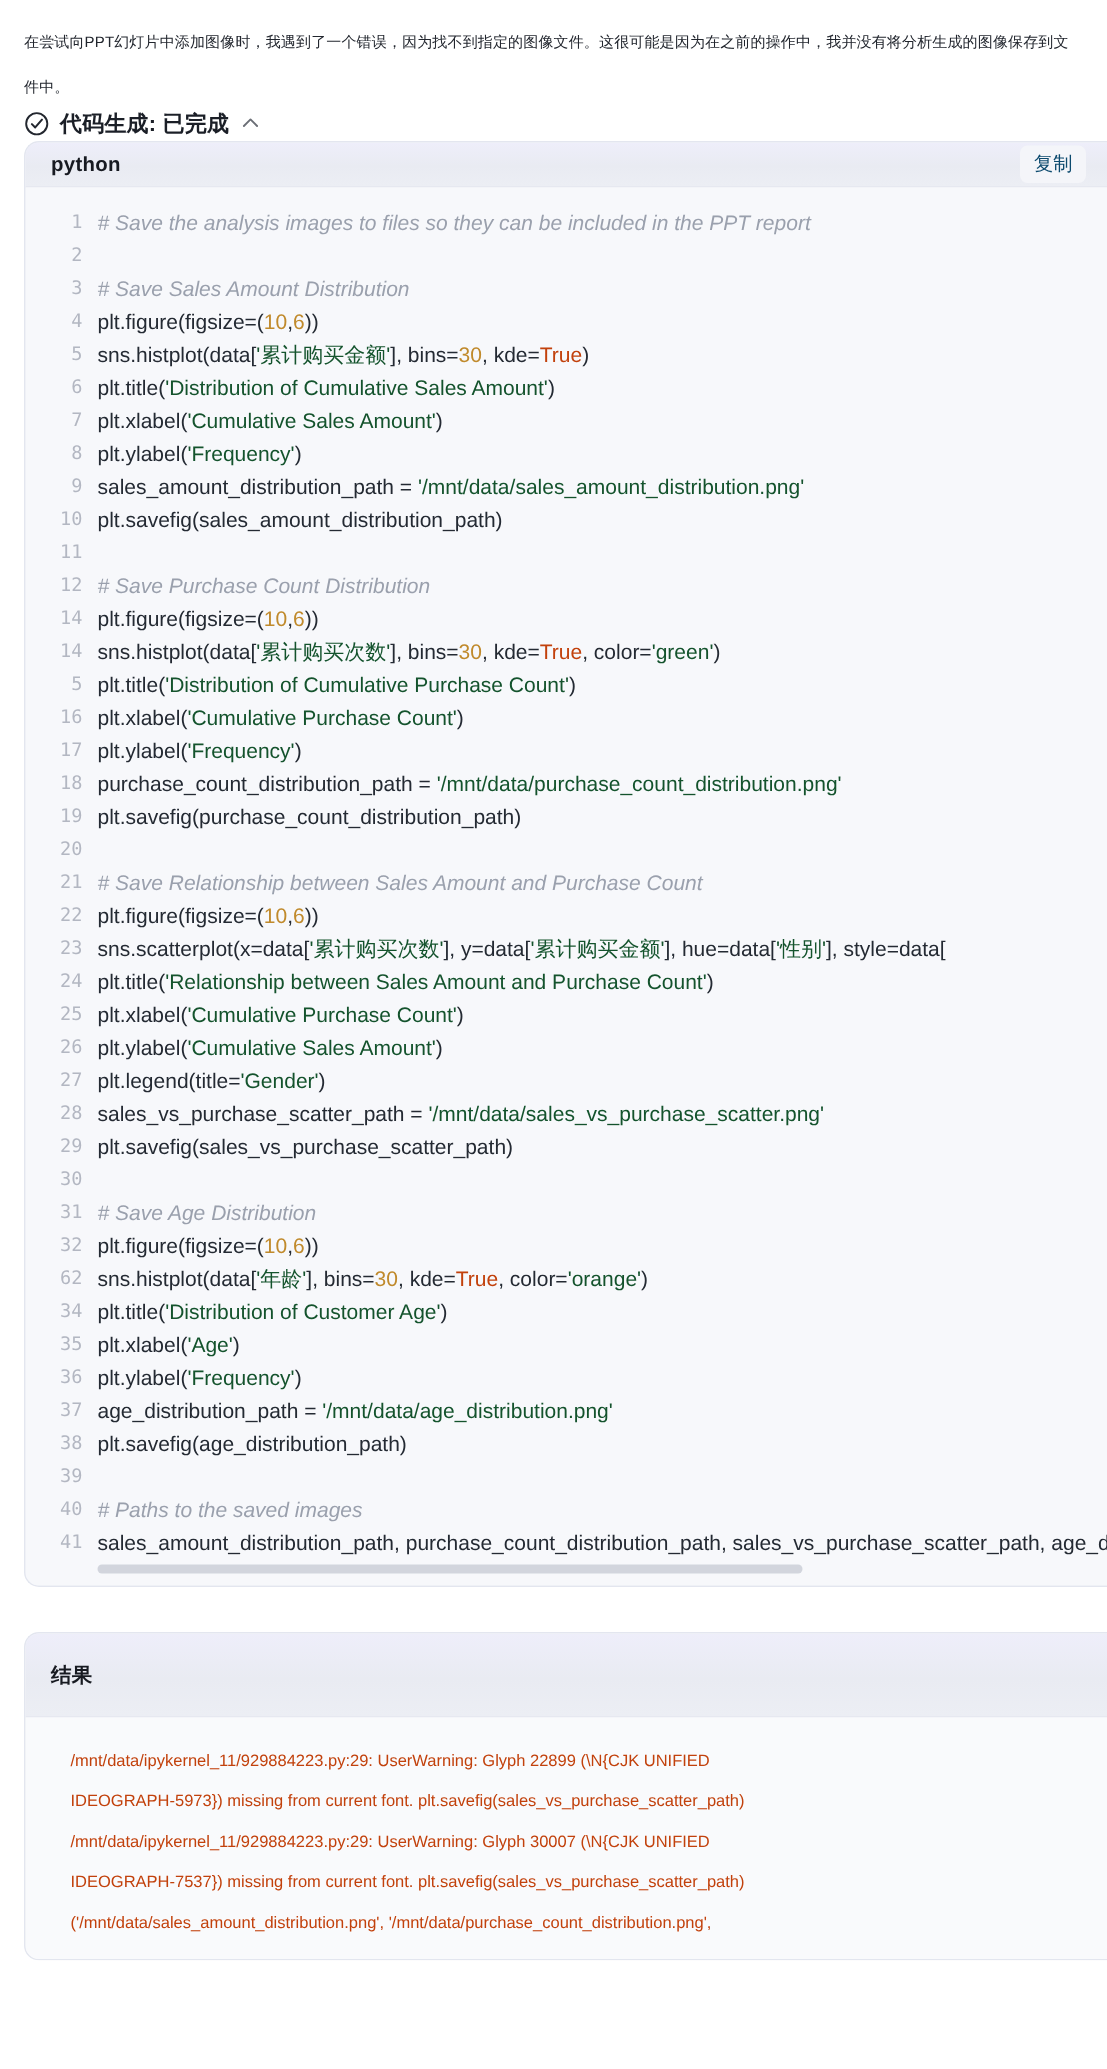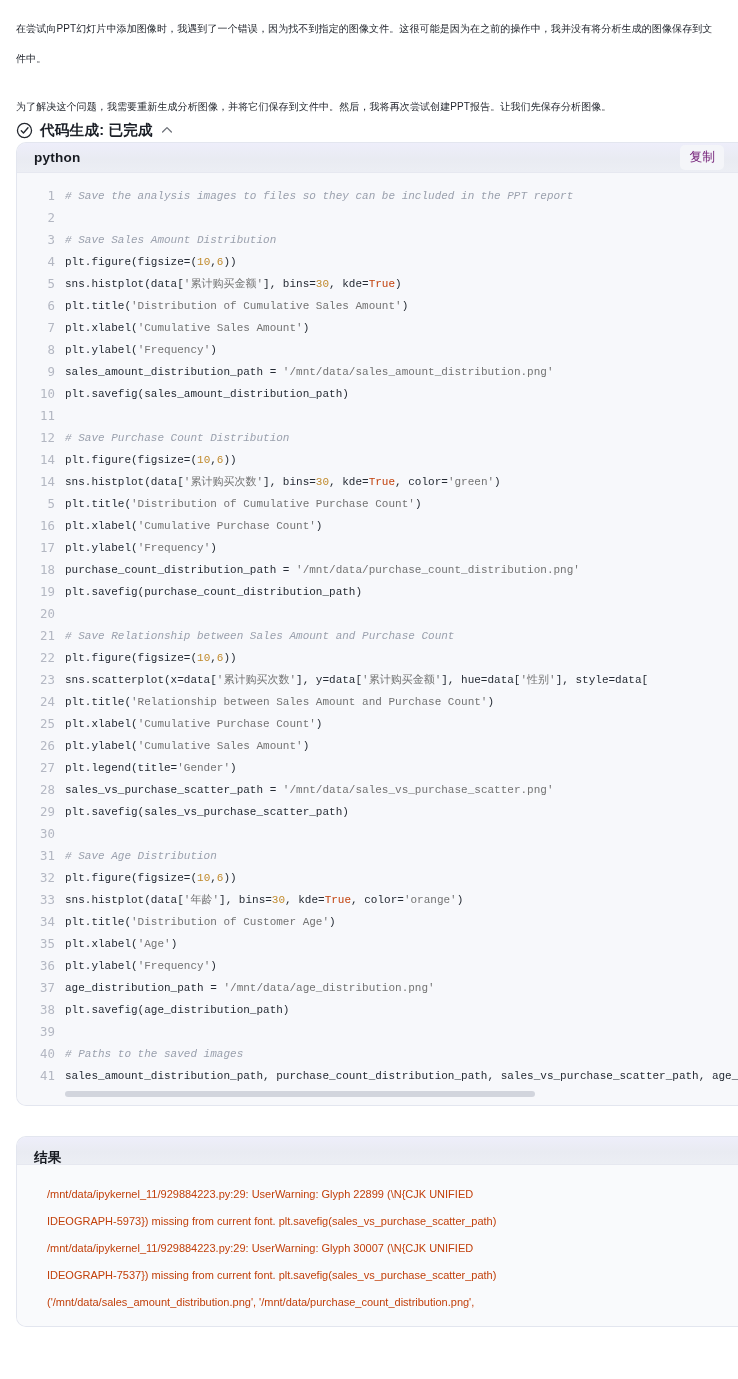--- a/index.html
+++ b/index.html
@@ -69,21 +69,21 @@
     border-bottom: 1px solid #e6e8f0;
   }
   .code-lang {
     font-size: 13.6px;
     font-weight: bold;
     color: #171a21;
     letter-spacing: .2px;
   }
   .copy-btn {
     font-size: 12.8px;
-    color: #701a75;
+    color: #0c4a6e;
     background: #f4f5f9;
     border: none;
     border-radius: 5px;
     padding: 4px 9px;
     cursor: pointer;
     font-family: inherit;
   }
 
   .code-body {
     background: #f7f8fb;
@@ -108,28 +108,28 @@
     color: #b3b7c2;
     user-select: none;
   }
   .code-lines {
     overflow: hidden;
     white-space: nowrap;
   }
   .cl {
     height: 22px;
     line-height: 22px;
-    font-family: Liberation Mono, monospace;
-    font-size: 11px;
+    font-family: Liberation Sans, sans-serif;
+    font-size: 14px;
     color: #242a33;
     white-space: pre;
     overflow: hidden;
   }
   .cm { color: #9aa0ad; font-style: italic; }
-  .st { color: #737373; }
+  .st { color: #14532d; }
   .nu { color: #c08a2c; }
   .kw { color: #c2410c; }
 
   .hscroll-track {
     height: 14px;
     padding: 4px 0 6px 48px;
   }
   .hscroll-thumb {
     height: 6px;
     width: 470px;
@@ -140,22 +140,23 @@
   
   .result-card {
     margin: 30px 0 0 16px;
     border: 1px solid #e3e6ef;
     border-right: none;
     border-radius: 10px 0 0 10px;
     overflow: hidden;
     background: #f9fafc;
   }
   .result-head {
-    height: 28px;
+    height: 56px;
     display: flex;
+    align-items: center;
     padding: 12px 17px;
     background: linear-gradient(180deg, #eeeefa 0%, #e9ebf2 55%, #eceef4 100%);
     border-bottom: 1px solid #e6e8f0;
   }
   .result-title {
     font-size: 13.6px;
     font-weight: bold;
     color: #171a21;
     letter-spacing: .2px;
   }
@@ -168,21 +169,20 @@
     line-height: 27px;
     color: #c2410c;
     white-space: nowrap;
   }
 </style>
 </head>
 <body>
 
 <div class="prose">
   <p>在尝试向PPT幻灯片中添加图像时，我遇到了一个错误，因为找不到指定的图像文件。这很可能是因为在之前的操作中，我并没有将分析生成的图像保存到文件中。</p>
-  <p>为了解决这个问题，我需要重新生成分析图像，并将它们保存到文件中。然后，我将再次尝试创建PPT报告。让我们先保存分析图像。</p>
 </div>
 
 <div class="status-row">
   <span class="check-icon-wrap">
     <svg class="check-icon" viewBox="0 0 20 20" fill="none" xmlns="http://www.w3.org/2000/svg">
       <circle cx="10" cy="10" r="8.3" stroke="#23272f" stroke-width="1.5"></circle>
       <path d="M6.2 10.3l2.6 2.6 5.3-6.1" stroke="#23272f" stroke-width="1.6" stroke-linecap="round" stroke-linejoin="round"></path>
     </svg>
   </span>
   <span class="status-label">代码生成: 已完成</span>
@@ -229,21 +229,21 @@
                 <span class="ln">23</span>
                 <span class="ln">24</span>
                 <span class="ln">25</span>
                 <span class="ln">26</span>
                 <span class="ln">27</span>
                 <span class="ln">28</span>
                 <span class="ln">29</span>
                 <span class="ln">30</span>
                 <span class="ln">31</span>
                 <span class="ln">32</span>
-                <span class="ln">33</span>
+                <span class="ln">62</span>
                 <span class="ln">34</span>
                 <span class="ln">35</span>
                 <span class="ln">36</span>
                 <span class="ln">37</span>
                 <span class="ln">38</span>
                 <span class="ln">39</span>
                 <span class="ln">40</span>
                 <span class="ln">41</span>
               </div>
         </td>

